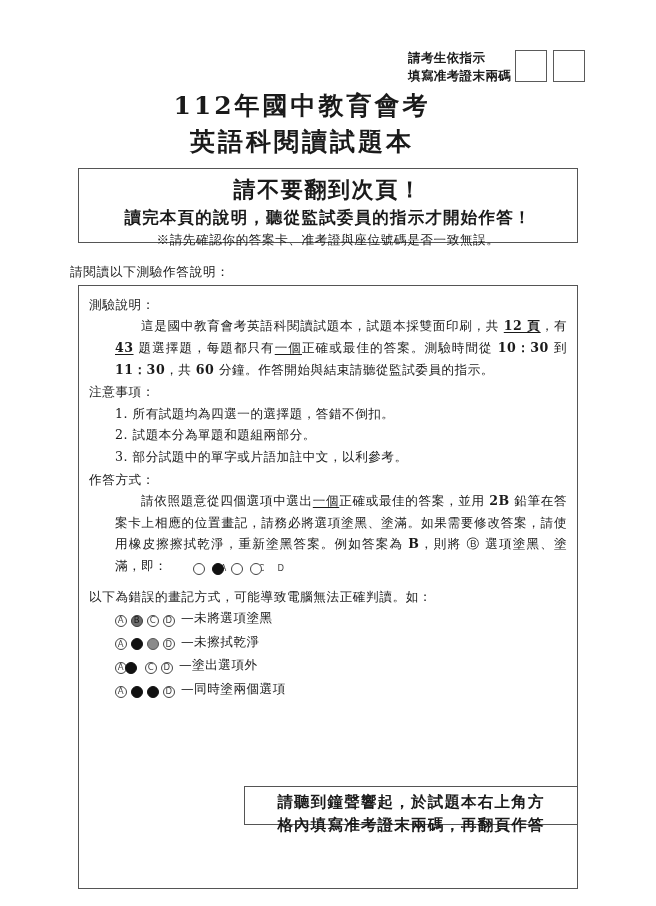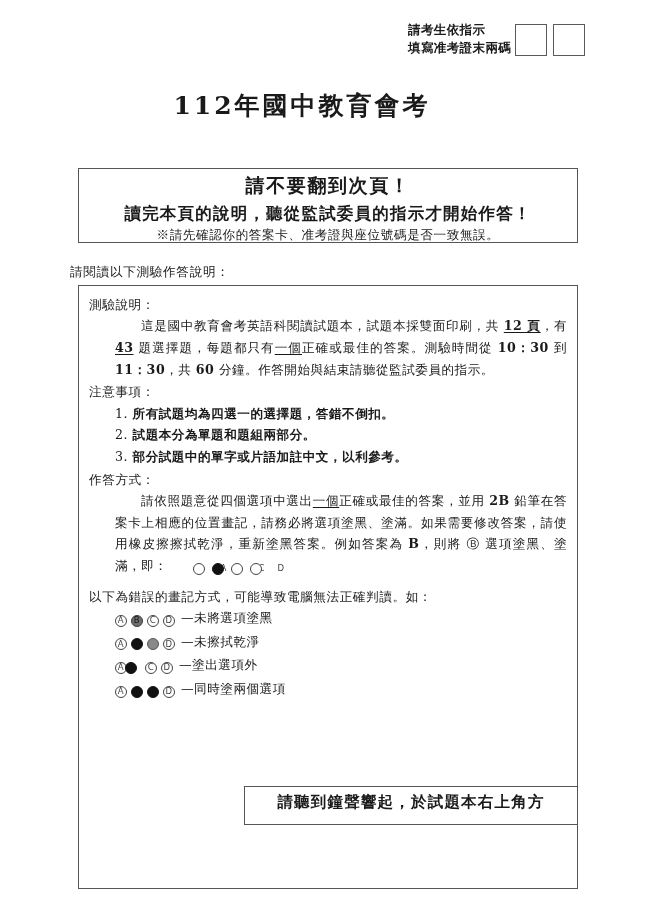--- a/index.html
+++ b/index.html
@@ -13,23 +13,23 @@
     position: relative;
     font-family: "DejaVu Serif", "Liberation Serif", serif;
     color: #1a1a1a;
     overflow: hidden;
   }
 
   
   .topright {
     position: absolute;
     left: 408px;
-    top: 20px;
+    top: 48px;
     display: flex;
-    align-items: center;
+    align-items: flex-start;
   }
   .topright-lines {
     font-size: 12.5px;
     line-height: 1.45;
     letter-spacing: 0.4px;
     font-weight: bold;
     white-space: nowrap;
     padding-top: 1px;
   }
   .topright-boxes {
@@ -67,25 +67,24 @@
     left: 78px;
     top: 168px;
     width: 500px;
     height: 75px;
     border: 1.4px solid #555;
     box-sizing: border-box;
     text-align: center;
     padding-top: 5px;
   }
   .warn-l1 {
-    font-size: 19px;
+    font-size: 22px;
     font-weight: bold;
     letter-spacing: 1.6px;
     line-height: 1.45;
-    font-family: Liberation Mono, monospace;
   }
   .warn-l2 {
     font-size: 16.5px;
     font-weight: bold;
     letter-spacing: 1.2px;
     line-height: 1.45;
   }
   .warn-l3 {
     font-size: 12.6px;
     letter-spacing: 0.6px;
@@ -141,21 +140,21 @@
   .num-item {
     font-size: 12.6px;
     letter-spacing: 0.5px;
     line-height: 1.72;
     margin-left: 26px;
     padding-left: 21px;
     text-indent: -21px;
     text-align: justify;
     text-justify: inter-ideograph;
   }
-  .num-item .cont { display: inline; font-weight: bold; }
+  .num-item .cont { display: inline; }
 
   .sub-line {
     display: block;
     text-indent: 0;
     padding-left: 0;
     margin-left: 21px;
   }
 
   
   .err-row {
@@ -227,20 +226,21 @@
     <div>填寫准考證末兩碼</div>
   </div>
   <div class="topright-boxes">
     <div class="numbox"></div>
     <div class="numbox"></div>
   </div>
 </div>
 
 <div class="title-wrap">
   <div class="title-line">112年國中教育會考</div>
+  <div class="title-line">英語科閱讀試題本</div>
 </div>
 
 <div class="warn-box">
   <div class="warn-l1">請不要翻到次頁！</div>
   <div class="warn-l2">讀完本頁的說明，聽從監試委員的指示才開始作答！</div>
   <div class="warn-l3">※請先確認你的答案卡、准考證與座位號碼是否一致無誤。</div>
 </div>
 
 <div class="lead-line">請閱讀以下測驗作答說明：</div>
 
@@ -299,13 +299,14 @@
   <div class="err-row">
     <span class="bubbles">
       <span class="bub"><span class="lab">A</span></span><span class="bub filled"><span class="lab">B</span></span><span class="bub filled"><span class="lab">C</span></span><span class="bub"><span class="lab">D</span></span>
     </span><span>—同時塗兩個選項</span>
   </div>
 
 </div>
 
 <div class="bottom-box">
   <div class="bottom-line">請聽到鐘聲響起，於試題本右上角方</div>
+  <div class="bottom-line">格內填寫准考證末兩碼，再翻頁作答</div>
 </div>
 
 </body></html>

